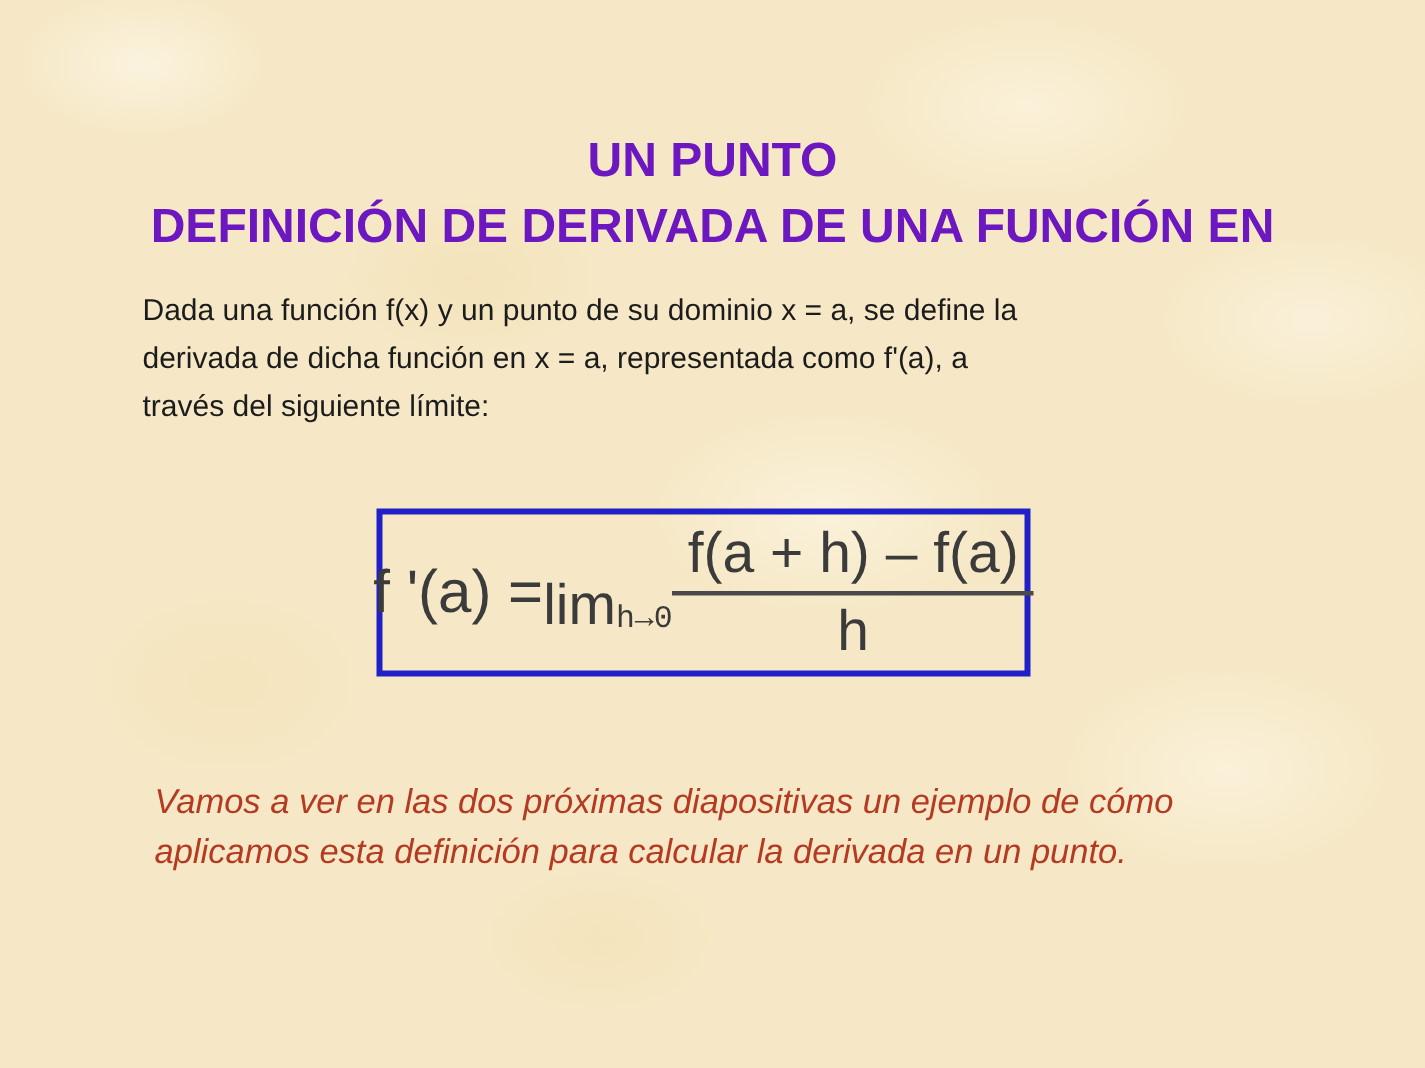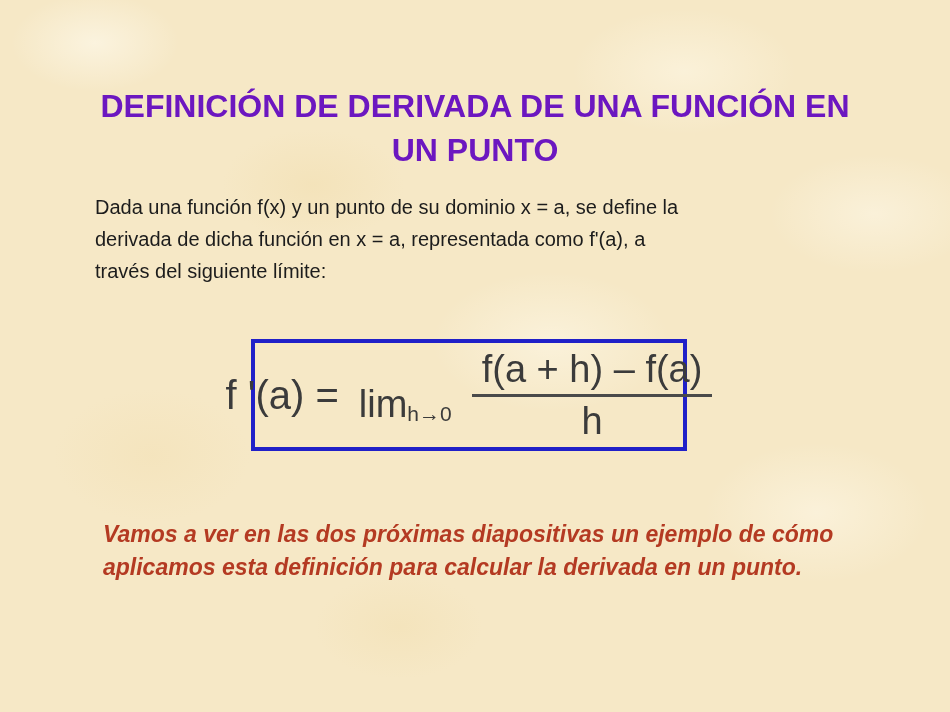--- a/index.html
+++ b/index.html
@@ -55,21 +55,20 @@
     left: 251px;
     top: 339px;
     width: 436px;
     height: 112px;
     border: 4px solid #2020c8;
     box-sizing: border-box;
     background: transparent;
     display: flex;
     align-items: center;
     justify-content: center;
-    gap: 20px;
     color: #3b3b3b;
   }
 
   .f-lhs {
     font-size: 40px;
     white-space: nowrap;
   }
 
   .f-lim {
     display: inline-flex;
@@ -78,20 +77,21 @@
     transform: translateY(9px);
   }
   .lim-word {
     font-size: 38px;
     line-height: 36px;
   }
   .lim-sub {
     font-size: 21px;
     line-height: 22px;
     margin-top: 20px;
+    font-family: Liberation Mono, monospace;
   }
 
   .f-frac {
     display: inline-flex;
     flex-direction: column;
     align-items: center;
   }
   .frac-num {
     font-size: 38px;
     line-height: 42px;
@@ -109,34 +109,34 @@
     margin-top: 2px;
   }
 
   .note-text {
     position: absolute;
     top: 518px;
     left: 103px;
     width: 780px;
     font-size: 23px;
     line-height: 33px;
-    font-weight: bold;
+    font-weight: normal;
     font-style: italic;
     color: #b43a22;
     white-space: pre-line;
   }
 </style>
 </head>
 <body>
 
 <div class="slide">
 
   <div class="title">
+    <div>UN PUNTO</div>
     <div>DEFINICIÓN DE DERIVADA DE UNA FUNCIÓN EN</div>
-    <div>UN PUNTO</div>
   </div>
 
   <div class="body-text">Dada una función f(x) y un punto de su dominio x = a, se define la
 derivada de dicha función en x = a, representada como f'(a), a
 través del siguiente límite:</div>
 
   <div class="formula-box">
     <span class="f-lhs">f '(a) =</span>
 
     <span class="f-lim">

